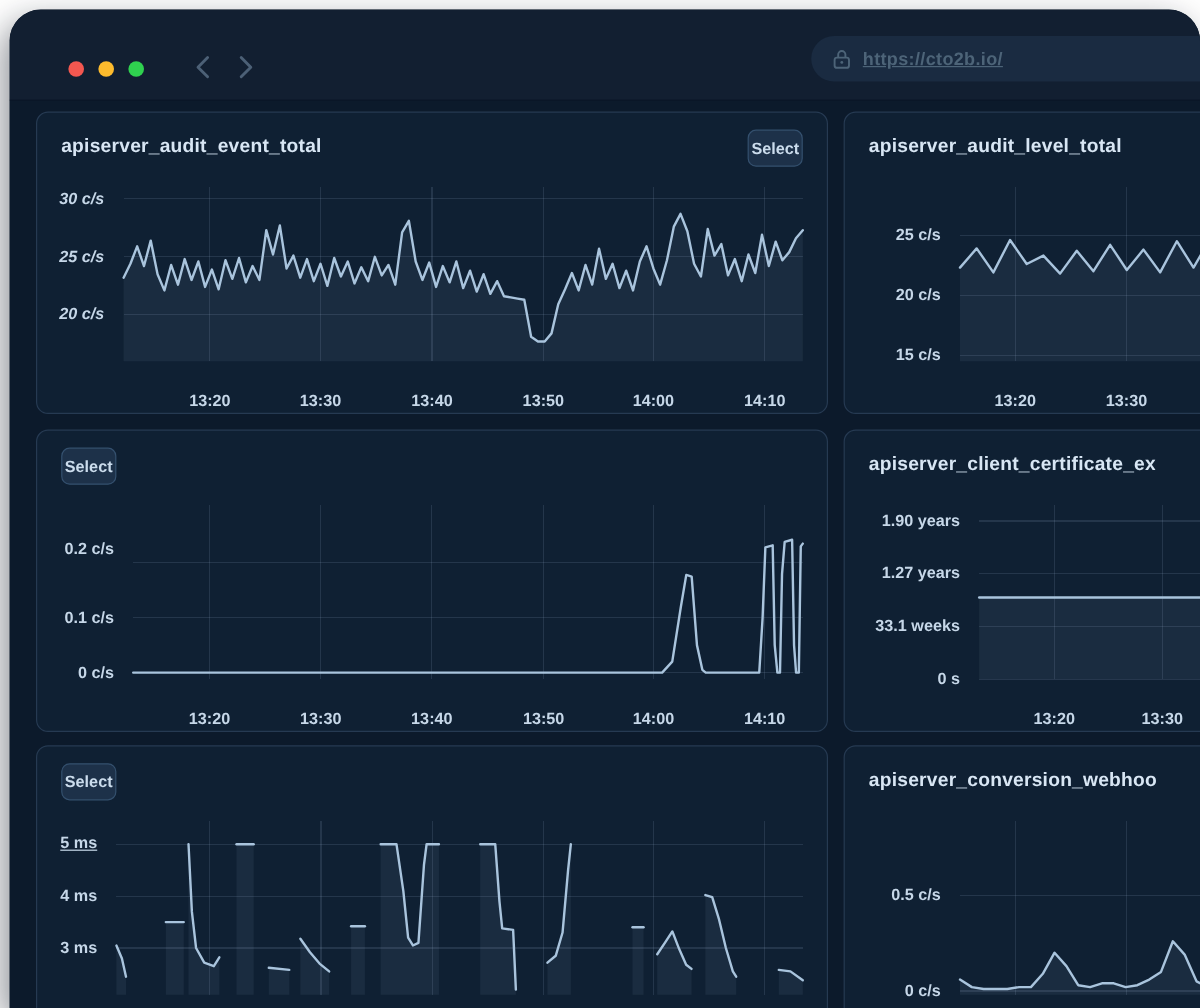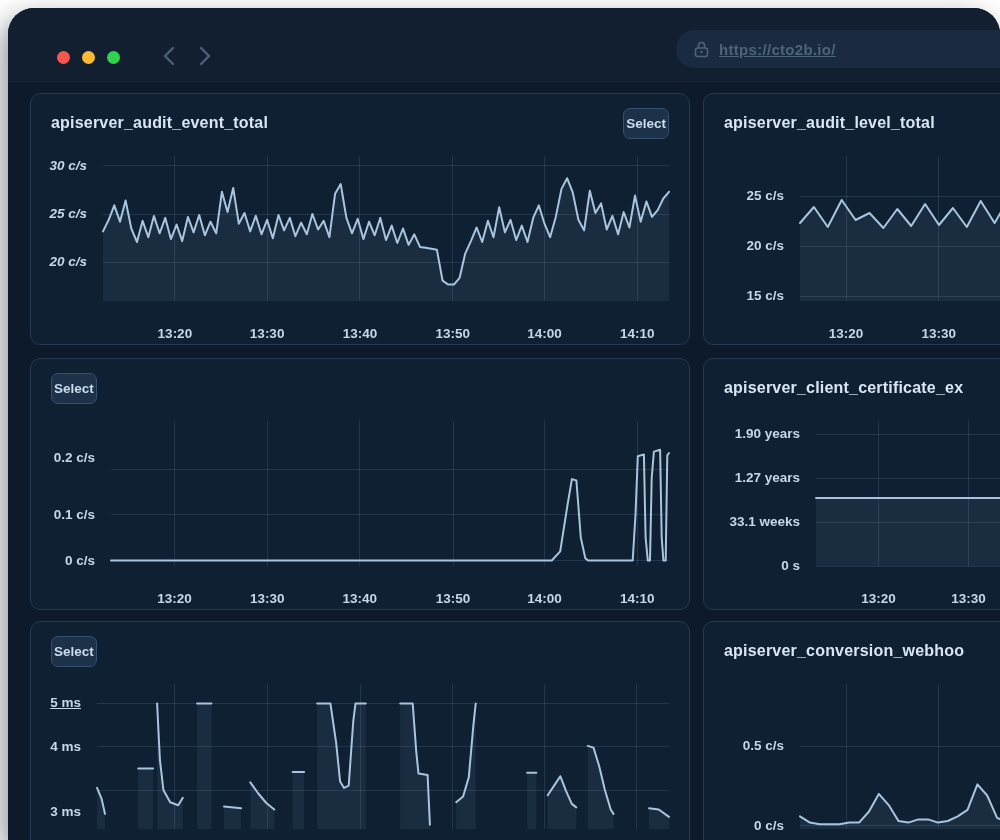--- a/index.html
+++ b/index.html
@@ -232,21 +232,21 @@
     </article>
 
     <article class="panel p4">
       <div class="panel-head">
         <button class="select-btn">Select</button>
       </div>
       <div class="chart">
         <div class="ycol">
             <div class="ylab" style="top: 10.4776px; text-decoration: underline;">5 ms</div>
             <div class="ylab" style="top: 53.7612px;">4 ms</div>
-            <div class="ylab" style="top: 97.0448px; margin-top: 22px;">3 ms</div>
+            <div class="ylab" style="top: 97.0448px;">3 ms</div>
           </div>
         <div class="plot">
             <svg width="572" height="145">
               <line x1="0" y1="19.477611940298516" x2="572" y2="19.477611940298516" class="gridline"></line>
               <line x1="0" y1="62.76119402985075" x2="572" y2="62.76119402985075" class="gridline"></line>
               <line x1="0" y1="106.04477611940298" x2="572" y2="106.04477611940298" class="gridline"></line>
               <line x1="77.792" y1="0" x2="77.792" y2="145" class="gridline"></line>
               <line x1="170.456" y1="0" x2="170.456" y2="145" class="gridline"></line>
               <line x1="263.12" y1="0" x2="263.12" y2="145" class="gridline"></line>
               <line x1="355.784" y1="0" x2="355.784" y2="145" class="gridline"></line>

